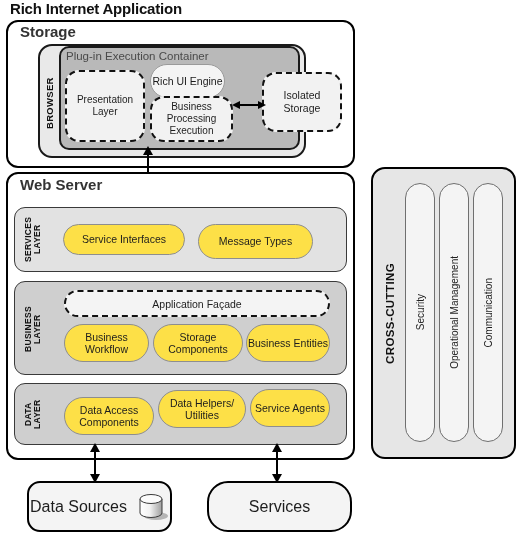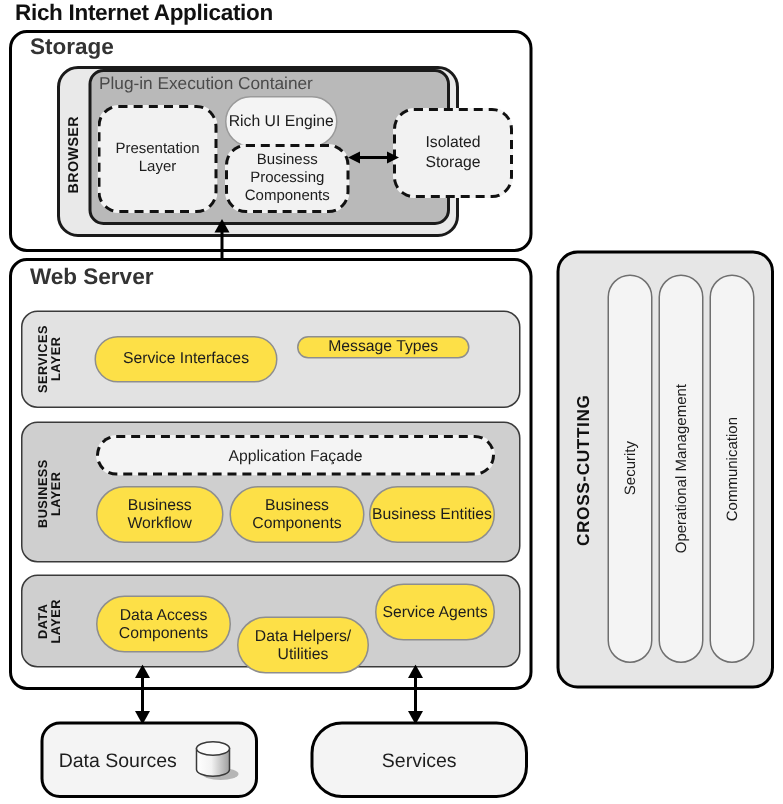--- a/index.html
+++ b/index.html
@@ -44,21 +44,21 @@
     font-size:10.5px;color:#1d1d1d;line-height:1.18;
   }
   .dashed{
     border:2px dashed #111;border-radius:14px;background:#f2f2f2;
     display:flex;align-items:center;justify-content:center;text-align:center;
     font-size:10.5px;color:#1d1d1d;line-height:1.2;
   }
   .plainbox{
     border:2.2px solid #000;border-radius:13px;background:#f4f4f4;
     display:flex;align-items:center;justify-content:center;text-align:center;
-    font-size:13px;color:#1d1d1d;line-height:1.2;
+    font-size:16px;color:#1d1d1d;line-height:1.2;
   }
 
   
   #client-box{left:6px;top:20px;width:349px;height:148px;}
   #client-label{left:20px;top:24px;font-size:15px;}
   #browser-box{
     left:38px;top:44px;width:268px;height:114px;
     background:#e9e9e9;border:2px solid #1a1a1a;border-radius:14px;
   }
   #browser-vlabel{left:41px;top:60px;width:18px;height:86px;font-size:9.5px;}
@@ -86,38 +86,38 @@
   
   #arrow-client-server{left:140px;top:146px;width:16px;height:72px;}
 
   
   #server-box{left:6px;top:172px;width:349px;height:288px;}
   #server-label{left:20px;top:177px;font-size:15px;}
 
   #services-layer{left:14px;top:207px;width:333px;height:65px;}
   #services-vlabel{left:22px;top:213px;width:22px;height:53px;}
   #p-service-interfaces{left:63px;top:224px;width:122px;height:31px;}
-  #p-message-types{left:198px;top:224px;width:115px;height:15px;}
+  #p-message-types{left:198px;top:224px;width:115px;height:35px;}
 
   #business-layer{left:14px;top:281px;width:333px;height:94px;}
   #business-vlabel{left:22px;top:290px;width:22px;height:78px;}
   #p-app-facade{
     left:64px;top:290px;width:266px;height:27px;
     border:2px dashed #111;border-radius:999px;background:#f4f4f4;
     display:flex;align-items:center;justify-content:center;
     font-size:10.5px;color:#1d1d1d;
   }
   #p-biz-workflow{left:64px;top:324px;width:85px;height:38px;}
   #p-biz-components{left:153px;top:324px;width:90px;height:38px;}
   #p-biz-entities{left:246px;top:324px;width:84px;height:38px;}
 
   #data-layer{left:14px;top:383px;width:333px;height:62px;}
   #data-vlabel{left:22px;top:391px;width:22px;height:47px;}
   #p-data-access{left:64px;top:397px;width:90px;height:38px;}
-  #p-data-helpers{left:158px;top:411px;width:88px;height:38px;}
+  #p-data-helpers{left:158px;top:390px;width:88px;height:38px;}
   #p-service-agents{left:250px;top:389px;width:80px;height:38px;}
 
   
   #arrow-data{left:87px;top:443px;width:16px;height:40px;}
   #arrow-svc{left:269px;top:443px;width:16px;height:40px;}
   #data-sources{left:27px;top:481px;width:145px;height:51px;}
   #services-ext{left:207px;top:481px;width:145px;height:51px;border-radius:21px;}
   #ds-text{margin-right:8px;}
   #db-cyl{position:relative;width:34px;height:34px;flex:none;}
 
@@ -151,21 +151,21 @@
 <div class="abs zone-label" id="client-label">Storage</div>
 
 <div class="abs" id="browser-box"></div>
 <div class="vlabel" id="browser-vlabel">BROWSER</div>
 
 <div class="abs" id="plugin-box"></div>
 <div class="abs" id="plugin-title">Plug-in Execution Container</div>
 
 <div class="abs dashed" id="presentation">Presentation Layer</div>
 <div class="abs" id="richui">Rich UI Engine</div>
-<div class="abs dashed" id="bizproc">Business Processing Components</div>
+<div class="abs dashed" id="bizproc">Business Processing Execution</div>
 
 <div class="abs dashed" id="isolated">Isolated Storage</div>
 
 <svg class="abs" id="arrow-iso" viewBox="0 0 34 12">
   <line x1="6" y1="6" x2="28" y2="6" stroke="#000" stroke-width="2"></line>
   <polygon points="0,6 8,2 8,10" fill="#000"></polygon>
   <polygon points="34,6 26,2 26,10" fill="#000"></polygon>
 </svg>
 
 <svg class="abs" id="arrow-client-server" viewBox="0 0 16 72">
@@ -179,21 +179,21 @@
 
 <div class="abs band band-light" id="services-layer"></div>
 <div class="vlabel" id="services-vlabel">SERVICES LAYER</div>
 <div class="abs pill" id="p-service-interfaces">Service Interfaces</div>
 <div class="abs pill" id="p-message-types">Message Types</div>
 
 <div class="abs band band-mid" id="business-layer"></div>
 <div class="vlabel" id="business-vlabel">BUSINESS LAYER</div>
 <div class="abs" id="p-app-facade">Application Façade</div>
 <div class="abs pill" id="p-biz-workflow">Business Workflow</div>
-<div class="abs pill" id="p-biz-components">Business Components</div>
+<div class="abs pill" id="p-biz-components">Storage Components</div>
 <div class="abs pill" id="p-biz-entities">Business Entities</div>
 
 <div class="abs band band-mid" id="data-layer"></div>
 <div class="vlabel" id="data-vlabel">DATA LAYER</div>
 <div class="abs pill" id="p-data-access">Data Access Components</div>
 <div class="abs pill" id="p-data-helpers">Data Helpers/ Utilities</div>
 <div class="abs pill" id="p-service-agents">Service Agents</div>
 
 <svg class="abs" id="arrow-data" viewBox="0 0 16 40">
   <line x1="8" y1="5" x2="8" y2="35" stroke="#000" stroke-width="2"></line>

